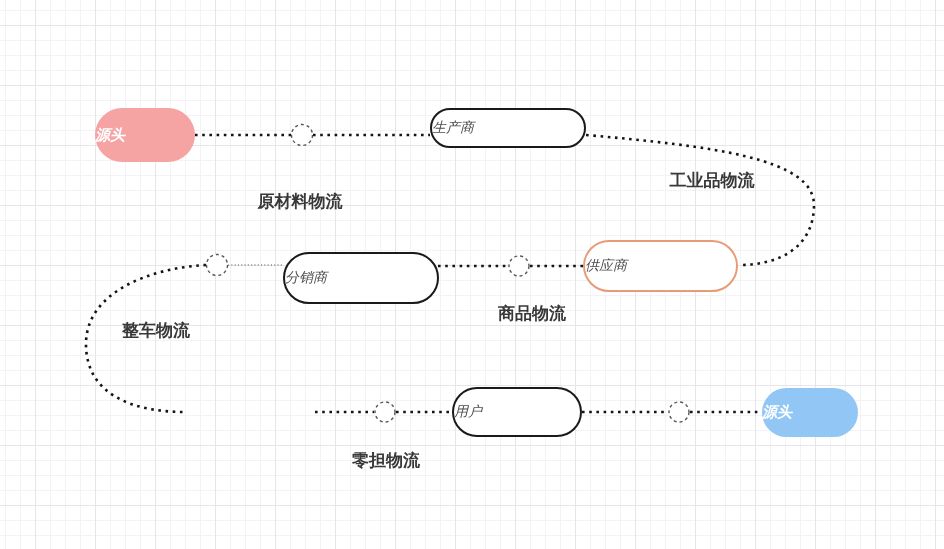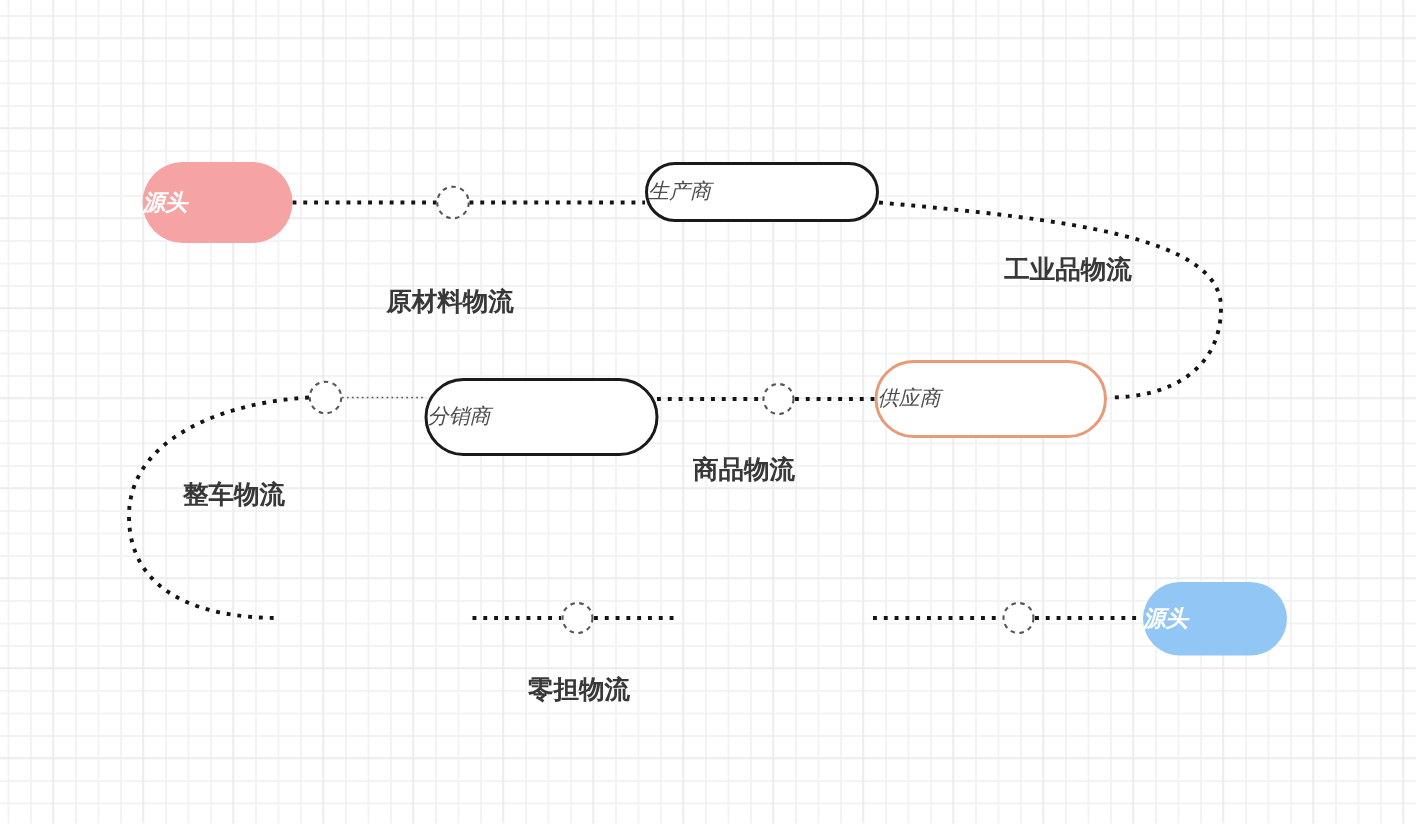--- a/index.html
+++ b/index.html
@@ -71,21 +71,21 @@
   .flow-label {
     position: absolute;
     transform: translate(-50%, -50%);
     font-size: 17px;
     font-weight: bold;
     color: #383838;
     white-space: nowrap;
   }
   .lbl-raw       { left: 300px; top: 180px; margin-top: 21px; }
   .lbl-industry  { left: 692px; top: 180px; margin-left: 20px; }
-  .lbl-commodity { left: 496px; top: 313px; }
+  .lbl-commodity { left: 532px; top: 313px; }
   .lbl-ftl       { left: 156px; top: 330px; }
   .lbl-ltl       { left: 386px; top: 460px; }
 </style>
 </head>
 <body>
 
 <div class="canvas">
 
   <svg class="wires" width="944" height="549" viewBox="0 0 944 549">
 
@@ -122,20 +122,23 @@
 
   <div class="node node-distributor">
     <span>分销商</span>
   </div>
 
   <div class="node node-supplier">
     <span>供应商</span>
   </div>
 
 
+  <div class="node node-user">
+    <span>用户</span>
+  </div>
 
   <div class="node node-source-bottom">
     <span>源头</span>
   </div>
 
   <div class="flow-label lbl-raw">原材料物流</div>
   <div class="flow-label lbl-industry">工业品物流</div>
   <div class="flow-label lbl-commodity">商品物流</div>
   <div class="flow-label lbl-ftl">整车物流</div>
   <div class="flow-label lbl-ltl">零担物流</div>

